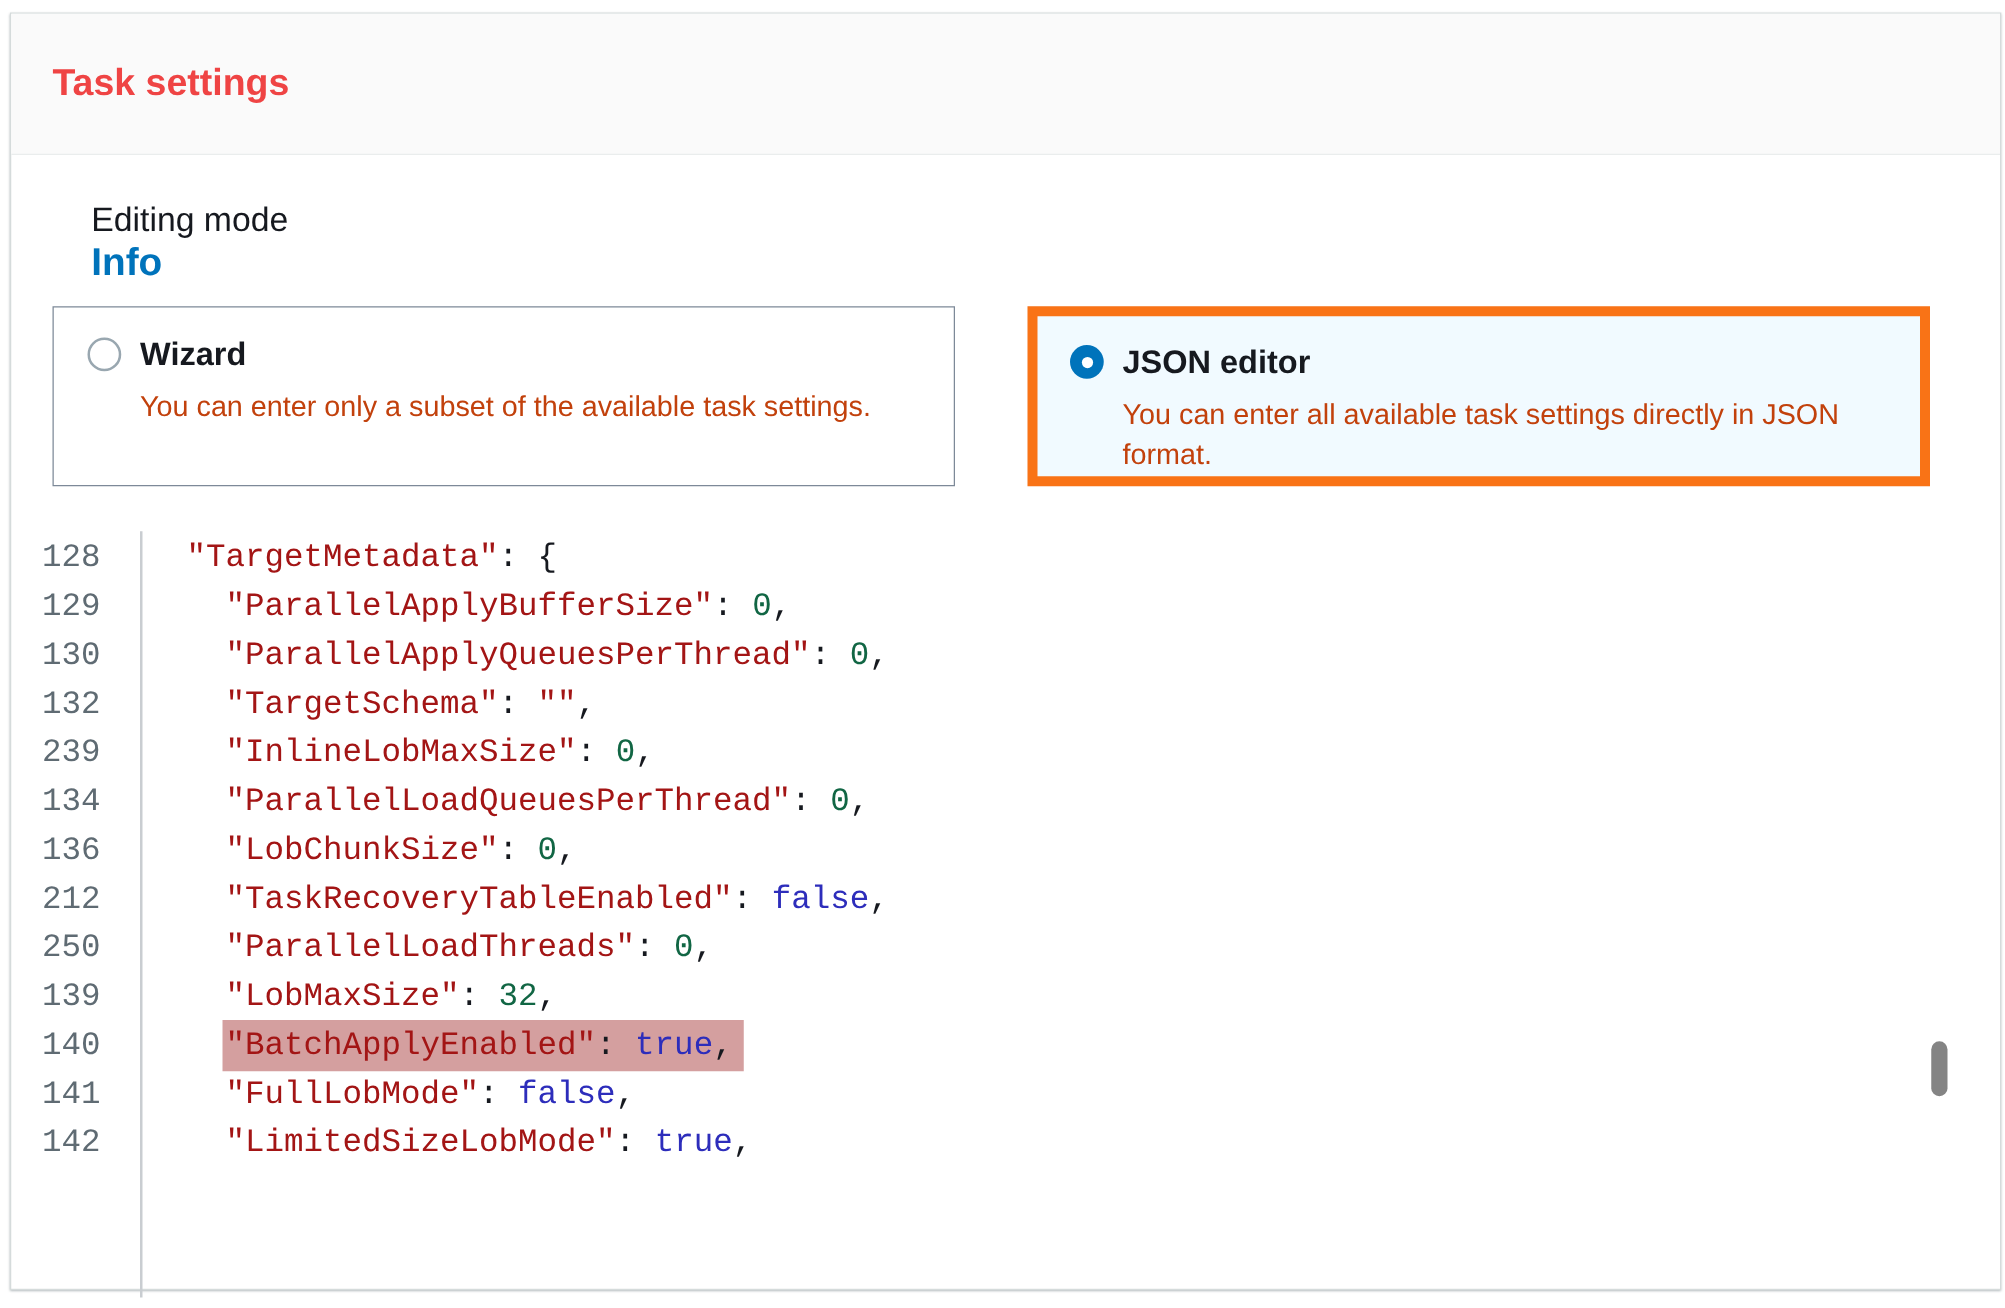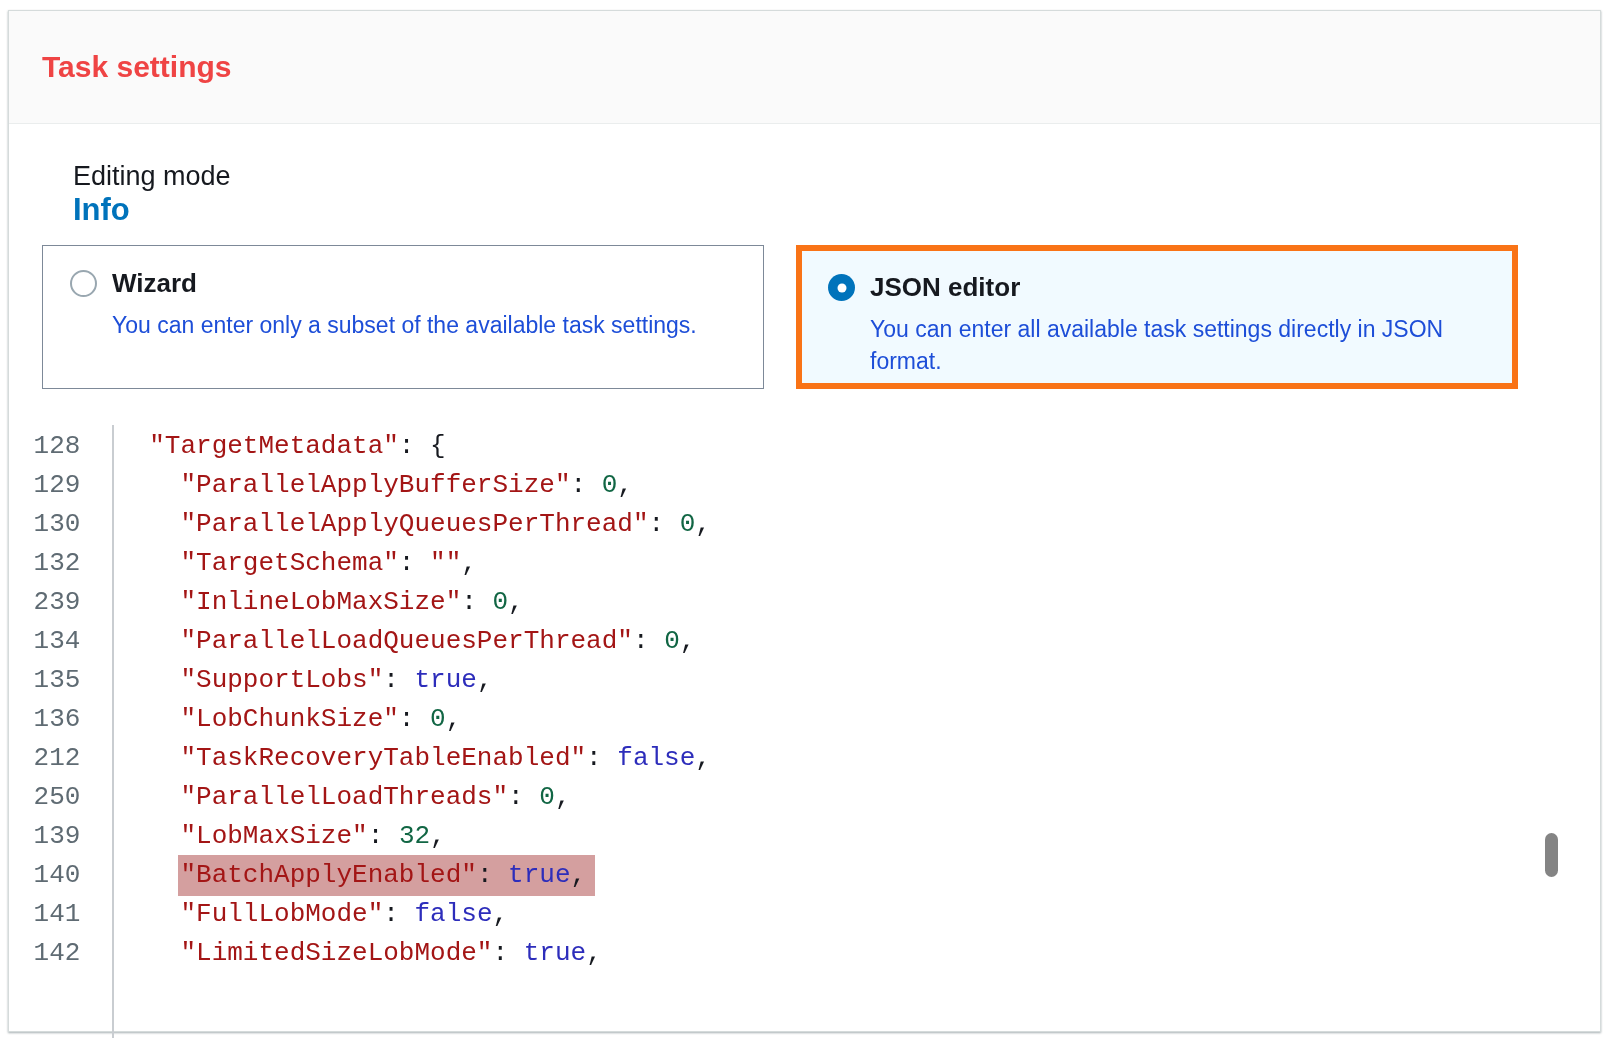--- a/index.html
+++ b/index.html
@@ -45,32 +45,32 @@
     margin-left: 31px;
     font-size: 31px;
     font-weight: 700;
     color: #0073bb;
     text-decoration: none;
     cursor: pointer;
   }
   .tiles {
     margin-top: 17px;
     display: flex;
-    gap: 32px;
+    gap: 58px;
   }
   .tile {
     width: 722px;
     height: 144px;
     border: 1px solid #7d8998;
     background: #ffffff;
     padding: 22px 27px;
     cursor: pointer;
   }
   .tile.selected {
-    border: 6px solid #f97316;
+    border: 8px solid #f97316;
     background: #f1faff;
     padding: 21px 26px;
   }
   .tile-head { display: flex; align-items: center; }
   .radio {
     width: 27px; height: 27px;
     border-radius: 50%;
     flex: none;
   }
   .radio.off { border: 2px solid #99a7b0; background: #fff; }
@@ -88,21 +88,21 @@
     margin-left: 15px;
     font-size: 26px;
     font-weight: 600;
     color: #16191f;
   }
   .tile-desc {
     margin-left: 42px;
     margin-top: 10px;
     font-size: 23px;
     line-height: 32px;
-    color: #1d4ed8;
+    color: #c2410c;
   }
   .tile-desc.wide { max-width: 612px; }
 
   
   .editor {
     position: relative;
     margin-top: 38px;
     font-family: "Liberation Mono", "DejaVu Sans Mono", monospace;
     font-size: 26px;
   }
@@ -181,21 +181,20 @@
   </div>
 
   <div class="editor" id="json-editor">
     <div class="gutter-rule"></div>
   <div class="code-line"><span class="ln">128</span><span class="code">  <span><span class="tok-str">"TargetMetadata"</span><span class="tok-pun">: </span><span class="tok-pun">{</span></span></span></div>
       <div class="code-line"><span class="ln">129</span><span class="code">    <span><span class="tok-str">"ParallelApplyBufferSize"</span><span class="tok-pun">: </span><span class="tok-num">0</span><span class="tok-pun">,</span></span></span></div>
       <div class="code-line"><span class="ln">130</span><span class="code">    <span><span class="tok-str">"ParallelApplyQueuesPerThread"</span><span class="tok-pun">: </span><span class="tok-num">0</span><span class="tok-pun">,</span></span></span></div>
       <div class="code-line"><span class="ln">132</span><span class="code">    <span><span class="tok-str">"TargetSchema"</span><span class="tok-pun">: </span><span class="tok-str">""</span><span class="tok-pun">,</span></span></span></div>
       <div class="code-line"><span class="ln">239</span><span class="code">    <span><span class="tok-str">"InlineLobMaxSize"</span><span class="tok-pun">: </span><span class="tok-num">0</span><span class="tok-pun">,</span></span></span></div>
       <div class="code-line"><span class="ln">134</span><span class="code">    <span><span class="tok-str">"ParallelLoadQueuesPerThread"</span><span class="tok-pun">: </span><span class="tok-num">0</span><span class="tok-pun">,</span></span></span></div>
-      <div class="code-line"><span class="ln">135</span><span class="code">    <span><span class="tok-str">"SupportLobs"</span><span class="tok-pun">: </span><span class="tok-bool">true</span><span class="tok-pun">,</span></span></span></div>
       <div class="code-line"><span class="ln">136</span><span class="code">    <span><span class="tok-str">"LobChunkSize"</span><span class="tok-pun">: </span><span class="tok-num">0</span><span class="tok-pun">,</span></span></span></div>
       <div class="code-line"><span class="ln">212</span><span class="code">    <span><span class="tok-str">"TaskRecoveryTableEnabled"</span><span class="tok-pun">: </span><span class="tok-bool">false</span><span class="tok-pun">,</span></span></span></div>
       <div class="code-line"><span class="ln">250</span><span class="code">    <span><span class="tok-str">"ParallelLoadThreads"</span><span class="tok-pun">: </span><span class="tok-num">0</span><span class="tok-pun">,</span></span></span></div>
       <div class="code-line"><span class="ln">139</span><span class="code">    <span><span class="tok-str">"LobMaxSize"</span><span class="tok-pun">: </span><span class="tok-num">32</span><span class="tok-pun">,</span></span></span></div>
       <div class="code-line"><span class="ln">140</span><span class="code">    <span class="hl"><span class="tok-str">"BatchApplyEnabled"</span><span class="tok-pun">: </span><span class="tok-bool">true</span><span class="tok-pun">,</span></span></span></div>
       <div class="code-line"><span class="ln">141</span><span class="code">    <span><span class="tok-str">"FullLobMode"</span><span class="tok-pun">: </span><span class="tok-bool">false</span><span class="tok-pun">,</span></span></span></div>
       <div class="code-line"><span class="ln">142</span><span class="code">    <span><span class="tok-str">"LimitedSizeLobMode"</span><span class="tok-pun">: </span><span class="tok-bool">true</span><span class="tok-pun">,</span></span></span></div>
     </div>
 
   <div class="scroll-thumb"></div>

